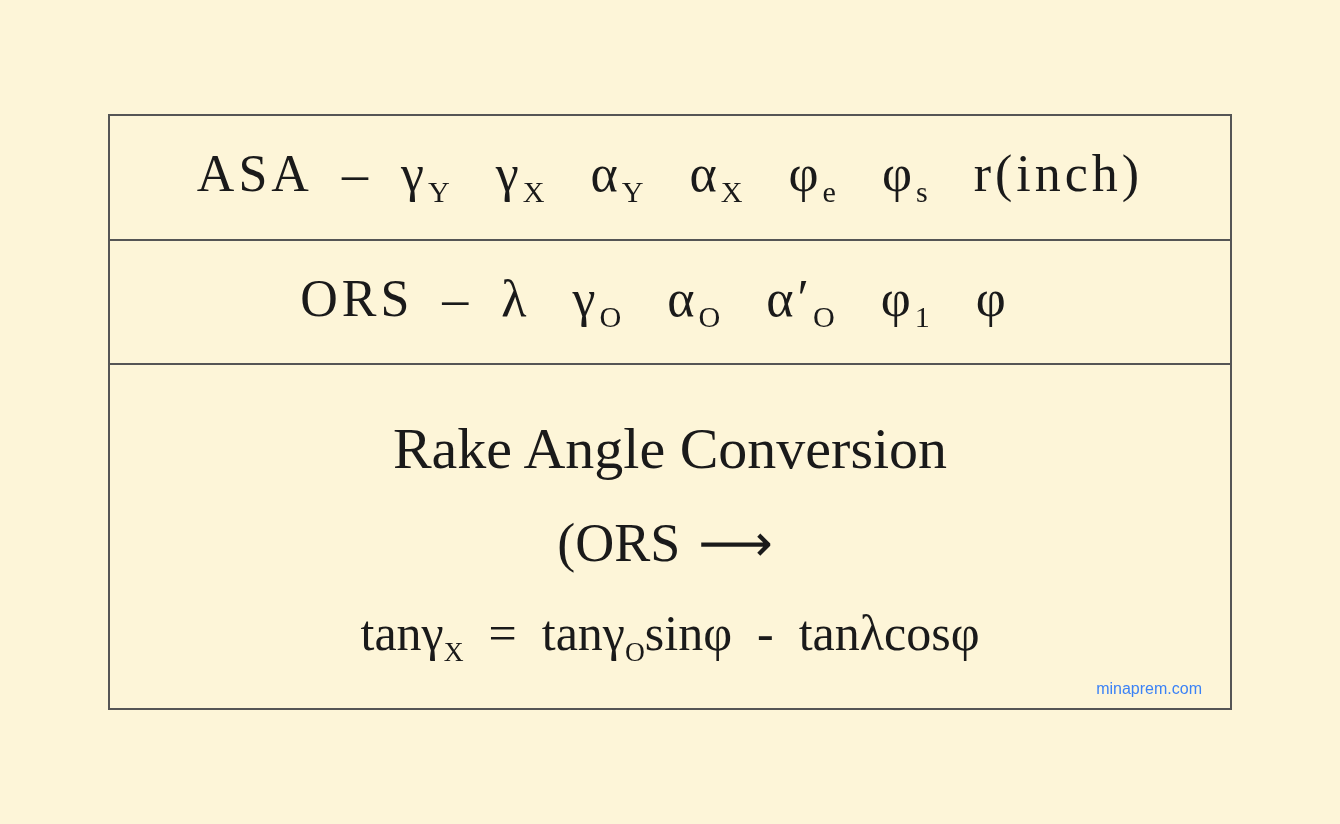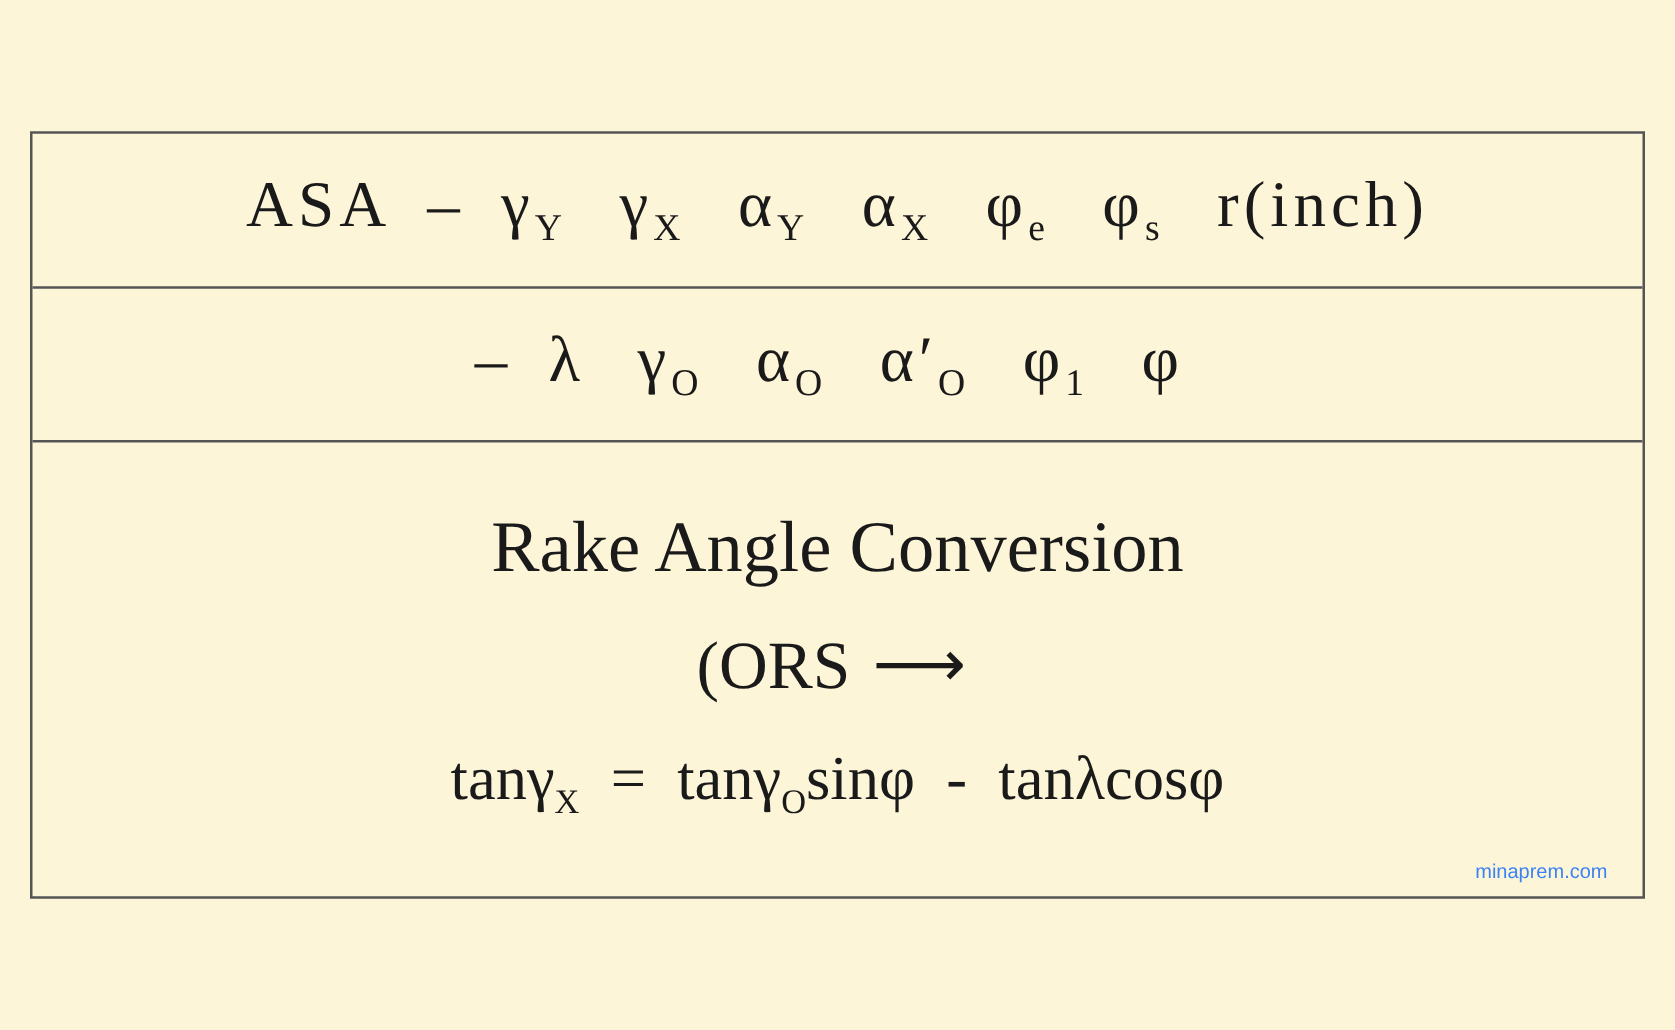--- a/index.html
+++ b/index.html
@@ -12,21 +12,21 @@
       width: 1340px;
       height: 824px;
       background: #fdf5d8;
       display: flex;
       align-items: center;
       justify-content: center;
       font-family: Georgia, 'Times New Roman', serif;
     }
 
     .main-container {
-      width: 1292px;
+      width: 1124px;
       border: 2px solid #555;
       background: #fdf5d8;
     }
 
     .row {
       border-bottom: 2px solid #555;
       padding: 28px 60px;
       display: flex;
       align-items: center;
       justify-content: center;
@@ -41,21 +41,21 @@
       letter-spacing: 4px;
       color: #1a1a1a;
       display: flex;
       align-items: baseline;
       gap: 12px;
       flex-wrap: wrap;
       justify-content: center;
     }
 
     .row-large {
-      padding: 50px 80px 60px 80px;
+      padding: 50px 80px 40px 80px;
       flex-direction: column;
       gap: 0;
     }
 
     .title-text {
       font-size: 58px;
       color: #1a1a1a;
       margin-bottom: 30px;
       font-family: Georgia, serif;
     }
@@ -116,20 +116,21 @@
         <span>φ<sub class="sub">e</sub></span>
         <span class="sep"></span>
         <span>φ<sub class="sub">s</sub></span>
         <span class="sep"></span>
         <span>r(inch)</span>
       </div>
     </div>
 
     <div class="row">
       <div class="row-content">
+        <span>ORS</span>
         <span>&nbsp;–&nbsp;</span>
         <span>λ</span>
         <span class="sep"></span>
         <span>γ<sub class="sub">O</sub></span>
         <span class="sep"></span>
         <span>α<sub class="sub">O</sub></span>
         <span class="sep"></span>
         <span>α′<sub class="sub">O</sub></span>
         <span class="sep"></span>
         <span>φ<sub class="sub">1</sub></span>

